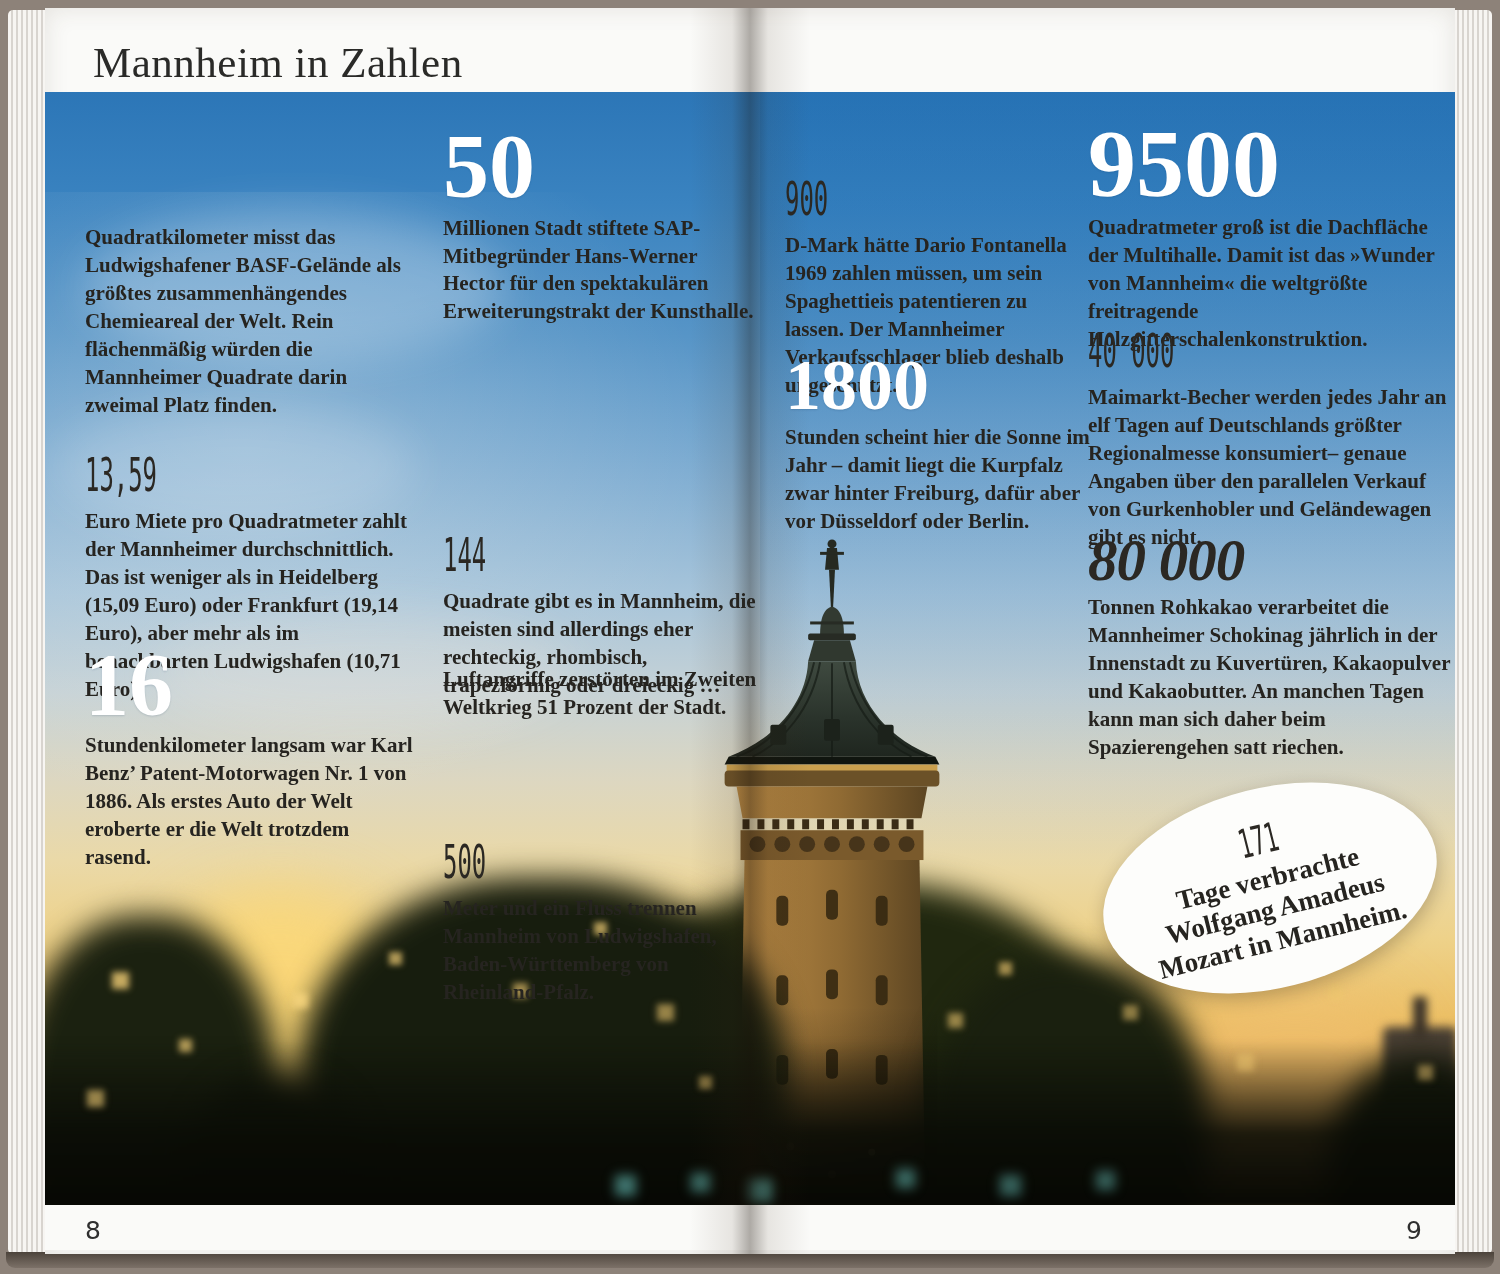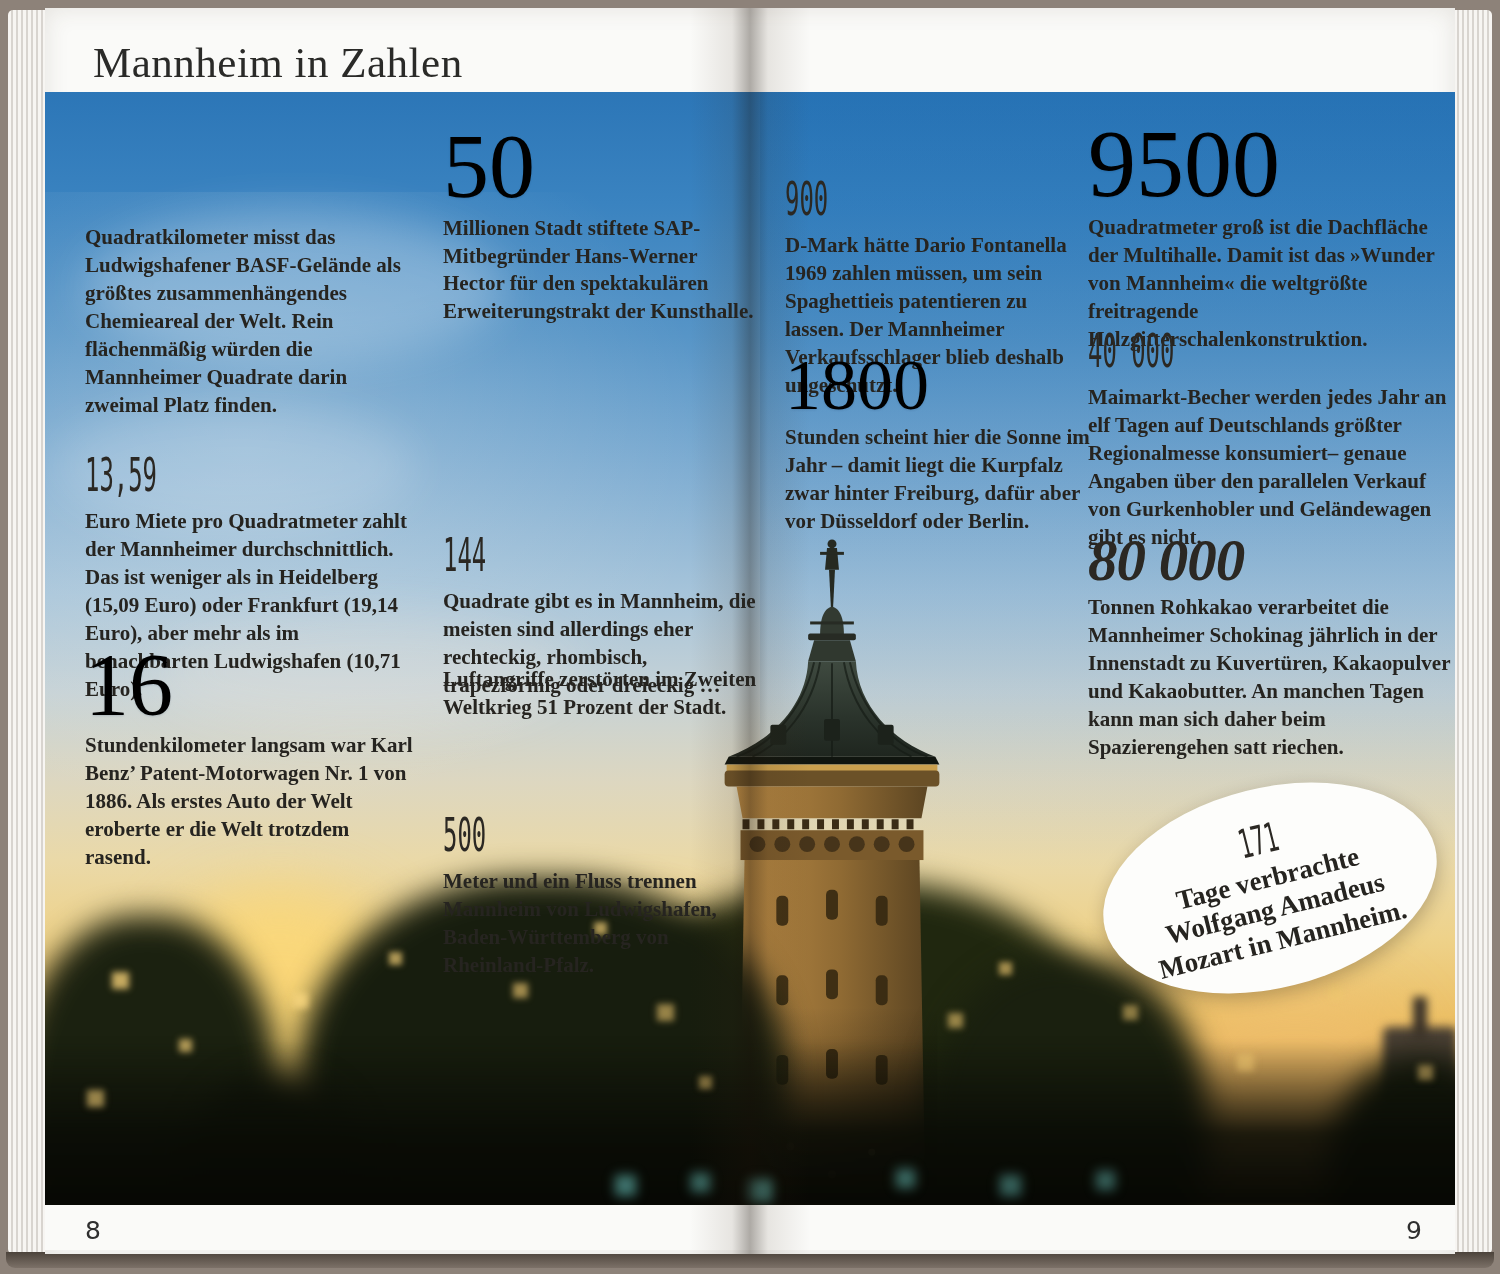--- a/index.html
+++ b/index.html
@@ -60,32 +60,32 @@
   .tower{left:667px;top:438px;width:240px;height:676px;}
   
   .gutter{position:absolute;left:690px;top:8px;width:120px;height:1246px;z-index:25;pointer-events:none;
      background:linear-gradient(90deg,rgba(60,40,20,0) 0%,rgba(60,40,20,.10) 35%,rgba(30,20,10,.35) 50%,
                 rgba(60,40,20,.10) 65%,rgba(60,40,20,0) 100%);}
   
   .title{position:absolute;left:85px;top:30px;z-index:40;font-size:43px;color:#2a2a28;letter-spacing:.5px;}
   .stat{position:absolute;z-index:40;}
   .num{line-height:.95;color:#2b2823;margin-bottom:6px;}
   .num.italic{font-style:italic;font-weight:700;font-size:66px;letter-spacing:-1px;}
-  .num.white{font-weight:400;color:#000000;font-size:92px;line-height:.92;text-shadow:0 1px 2px rgba(0,40,80,.15);}
+  .num.white{font-weight:700;color:#ffffff;font-size:92px;line-height:.92;text-shadow:0 1px 2px rgba(0,40,80,.15);}
   .num.hand{font-family:"DejaVu Sans Mono",monospace;font-size:46px;line-height:1;
             transform:scaleX(.52);transform-origin:left bottom;white-space:nowrap;margin-bottom:10px;}
   .body-txt{font-weight:700;font-size:21px;line-height:1.33;color:#262420;}
   #s1{left:85px;top:224px;width:332px;}
   #s2{left:85px;top:452px;width:332px;}
   #s3{left:85px;top:645px;width:332px;} #s3 .num{font-size:88px;}
   #s4{left:443px;top:124px;width:318px;}
   #s5{left:443px;top:306px;width:318px;}
   #s6{left:443px;top:532px;width:318px;}
   #s7{left:443px;top:666px;width:318px;}
-  #s8{left:443px;top:812px;width:318px;}
+  #s8{left:443px;top:839px;width:318px;}
   #s9{left:785px;top:176px;width:305px;}
   #s10{left:785px;top:352px;width:312px;} #s10 .num{font-size:72px;}
   #s11{left:1088px;top:120px;width:372px;} #s11 .num{font-size:96px;}
   #s12{left:1088px;top:328px;width:372px;}
   #s13{left:1088px;top:532px;width:378px;} #s13 .num{font-size:59px;}
   
   .badge{position:absolute;left:1100px;top:788px;width:340px;height:200px;z-index:45;
      background:#fdfdfb;border-radius:50%;transform:rotate(-14deg);
      box-shadow:0 6px 18px rgba(30,20,10,.25);display:flex;flex-direction:column;
      align-items:center;justify-content:center;text-align:center;}

